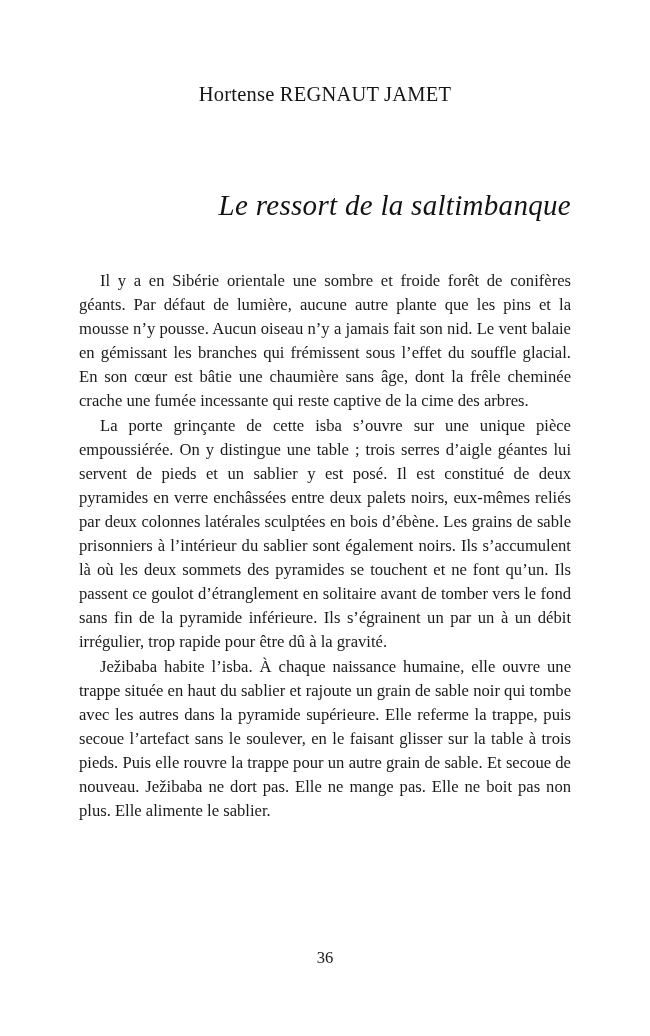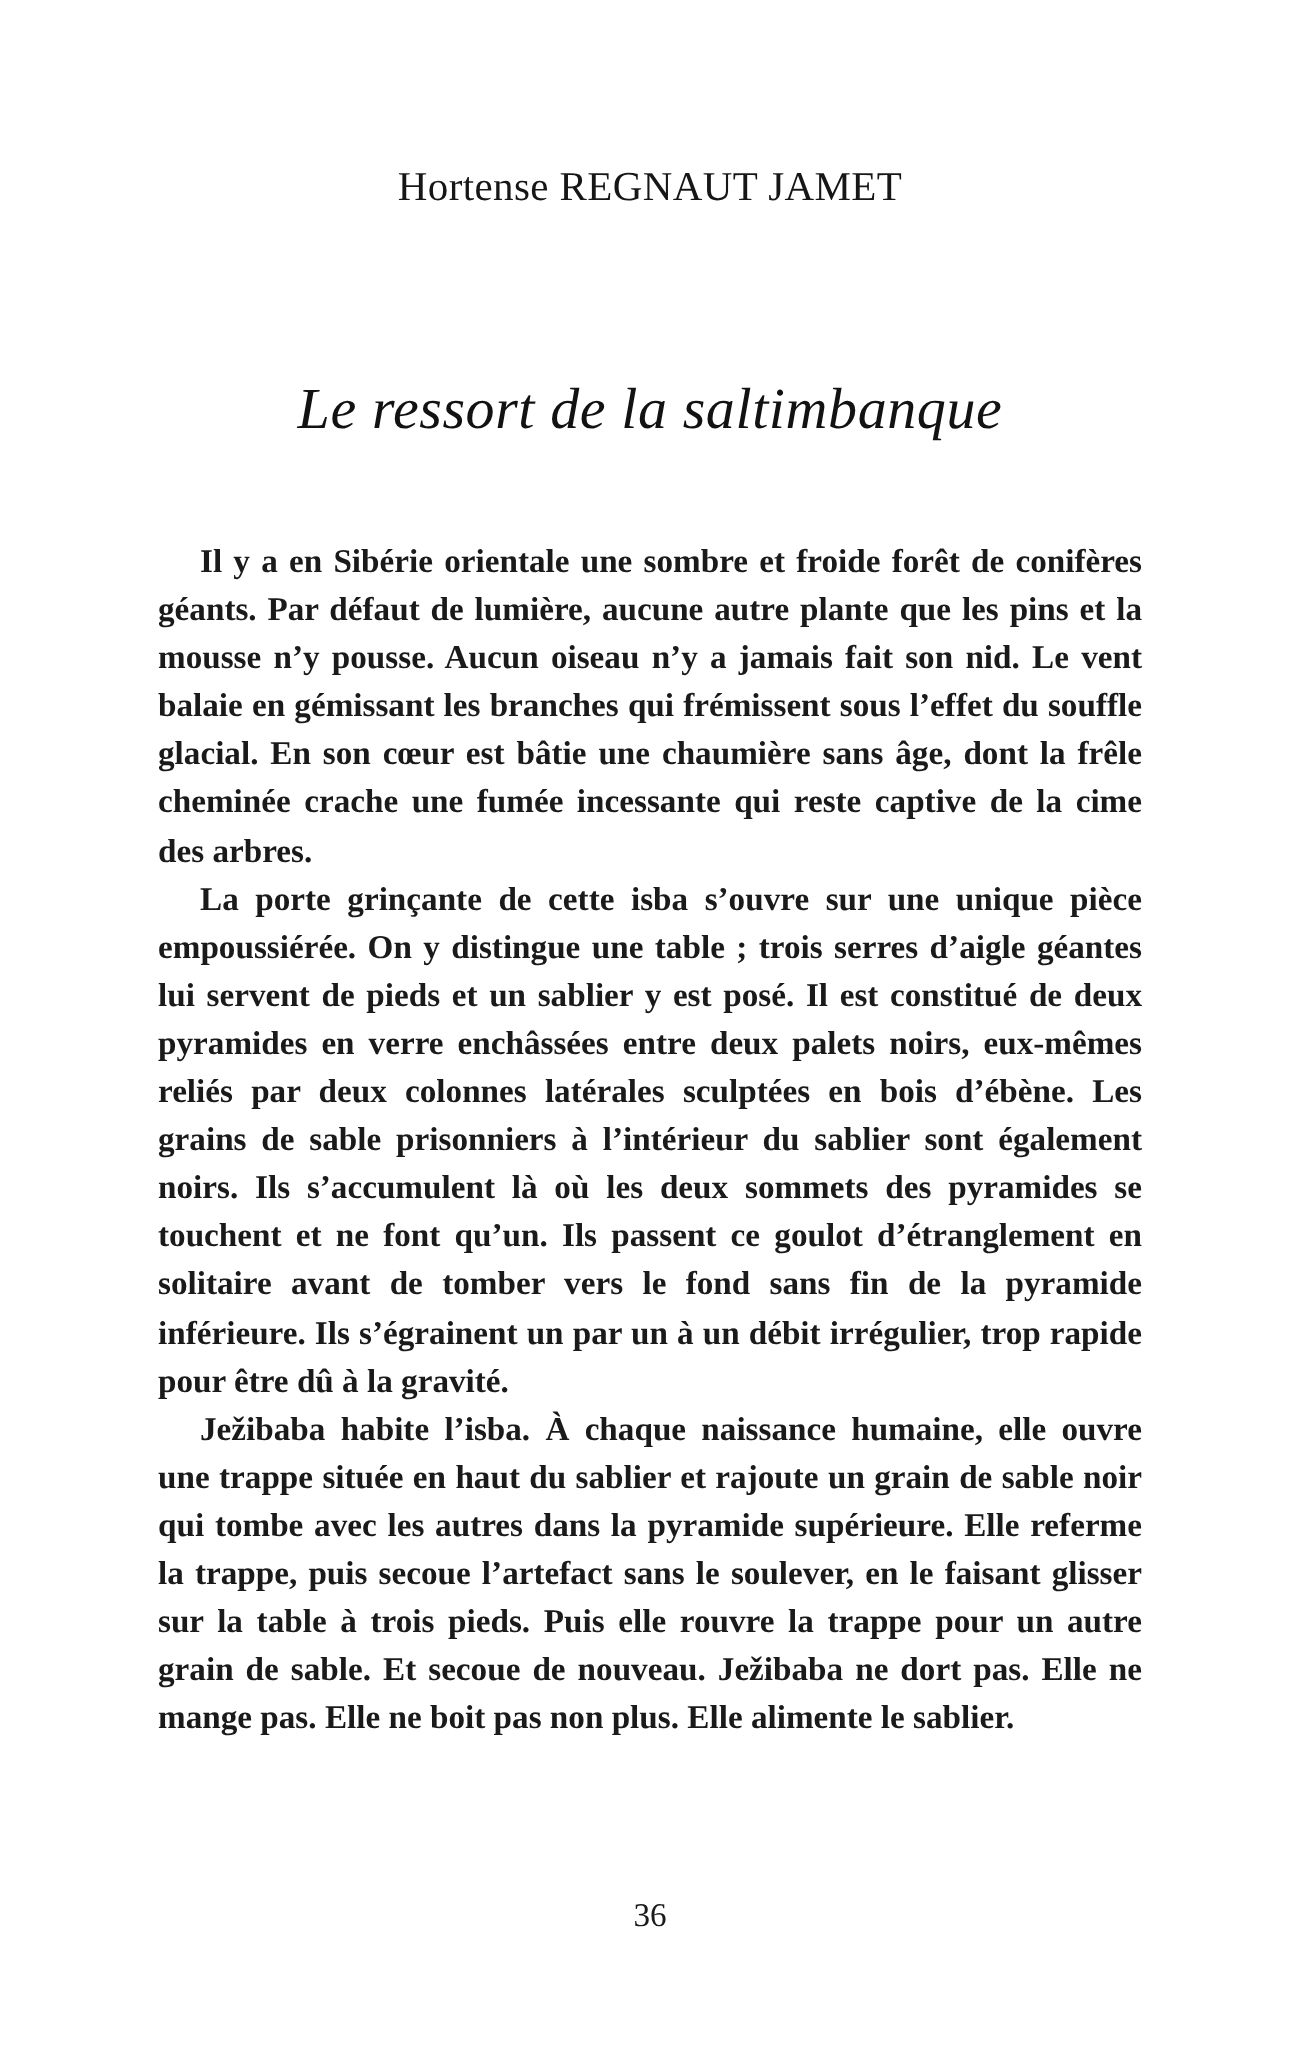--- a/index.html
+++ b/index.html
@@ -36,21 +36,21 @@
     color: #161616;
     white-space: nowrap;
   }
 
   
   .story-title {
     position: absolute;
     left: 79px;
     top: 186px;
     width: 492px;
-    text-align: center;
+    text-align: right;
     font-style: italic;
     font-size: 29px;
     line-height: 38px;
     color: #121212;
     letter-spacing: 0.3px;
     white-space: nowrap;
   }
 
   
   .body-text {
@@ -62,21 +62,20 @@
 
   .body-text p {
     margin: 0;
     text-indent: 21px;
     text-align: justify;
     text-justify: inter-word;
     font-size: 16.6px;
     line-height: 24.1px;
     color: #1a1a1a;
     hyphens: none;
-    font-weight: bold;
     -webkit-hyphens: none;
   }
 
   
   .folio {
     position: absolute;
     left: 0;
     top: 947px;
     width: 650px;
     text-align: center;

